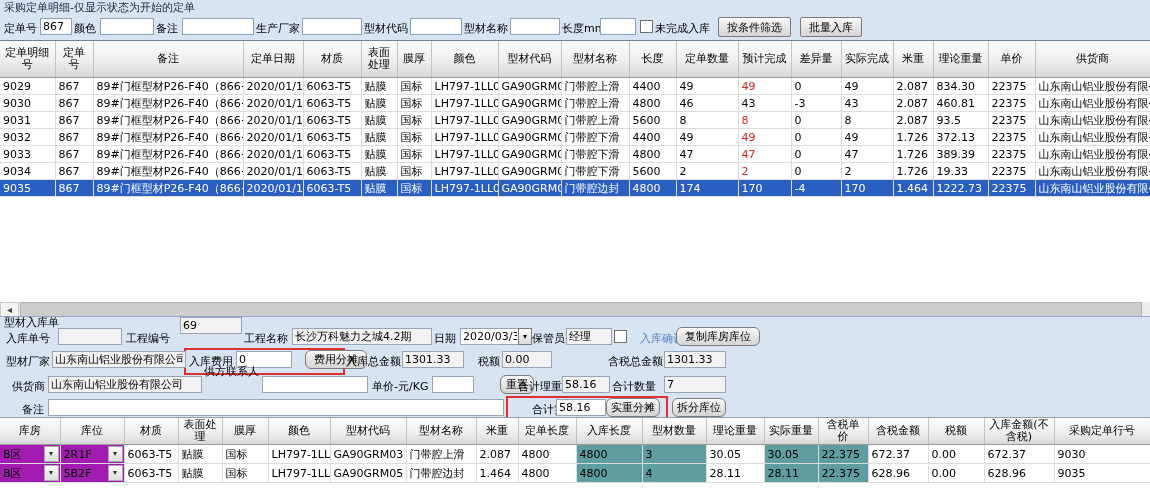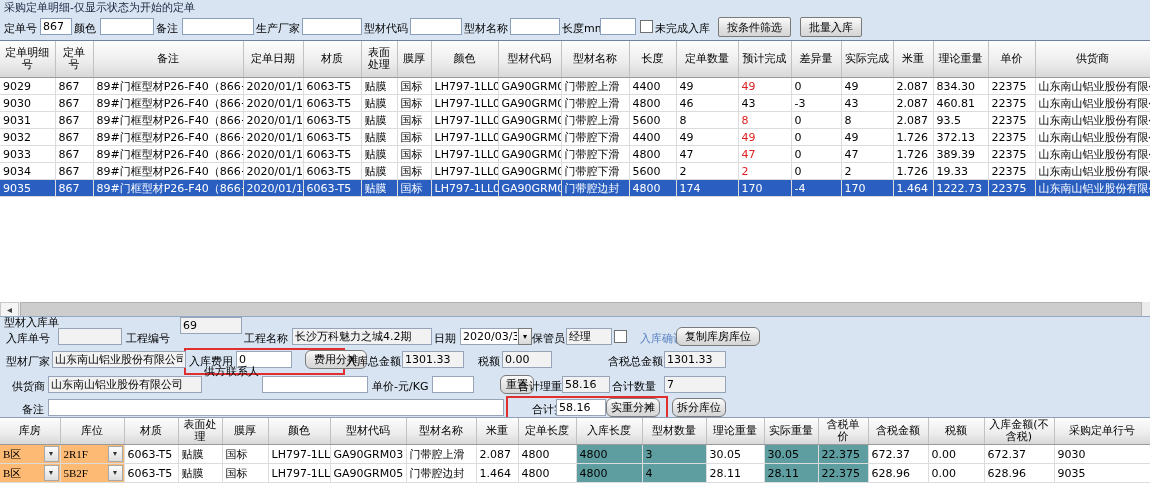--- a/index.html
+++ b/index.html
@@ -21,21 +21,21 @@
   th{background:linear-gradient(#fdfdfd,#ececec 60%,#d8d8d8);border-right:1px solid #c2c2c2;border-bottom:1px solid #9a9a9a;
      font-weight:normal;text-align:center;padding:1px 3px;vertical-align:middle;word-break:break-all;line-height:12px;overflow:hidden;}
   td{border-right:1px solid #dcdcdc;border-bottom:1px solid #dcdcdc;padding:0 3px;white-space:nowrap;overflow:hidden;}
   .tbl-top th{height:34px;}
   .tbl-top td{height:16px;}
   .tbl-bottom th{height:22px;}
   .tbl-bottom td{height:18px;}
   tr.selected td{background:#2a5fc1;color:#fff;}
   td.red{color:#e02020;}
   td.teal{background:#5f9ea0;}
-  td.combo{position:relative;background:#fdba74;padding-right:15px;font-family:Liberation Serif, serif;}
+  td.combo{position:relative;background:#a21caf;padding-right:15px;}
   .cba{position:absolute;right:1px;top:1px;bottom:1px;width:13px;background:linear-gradient(#fcfcfc,#dedede);
        border:1px solid #a8a8a8;font-size:8px;line-height:14px;text-align:center;color:#333;}
 
   .hscroll{height:16px;background:#ececec;display:flex;align-items:stretch;border-top:1px solid #fff;}
   .hs-btn{width:17px;background:#f4f4f4;border:1px solid #c9c9c9;text-align:center;line-height:14px;font-size:10px;color:#444;}
   .hs-thumb{flex:1;margin:0 8px 0 1px;background:#cdcdcd;border:1px solid #b2b2b2;}
 
   
   .bottom-panel{position:relative;width:1150px;height:176px;background:#d8e4f2;border-top:1px solid #93a8c7;box-sizing:border-box;}
   .bp-title{position:absolute;left:4px;top:0;height:12px;line-height:12px;}

